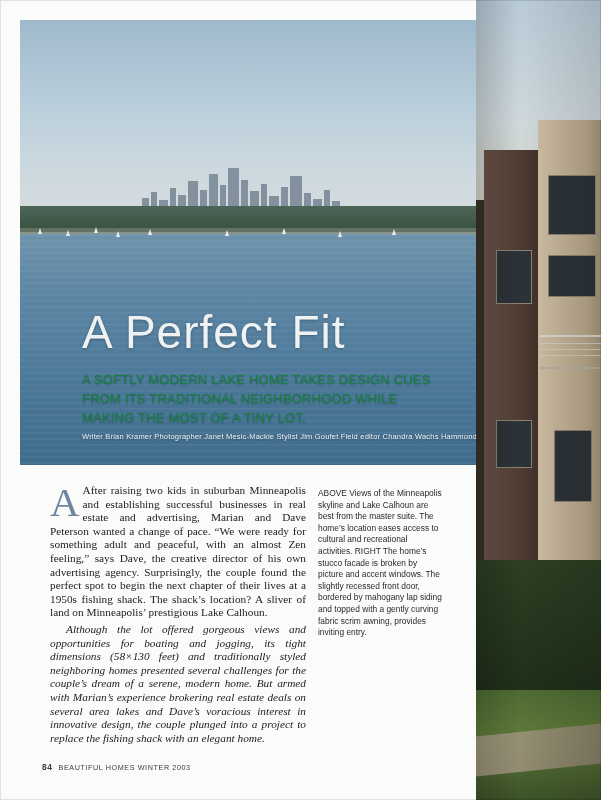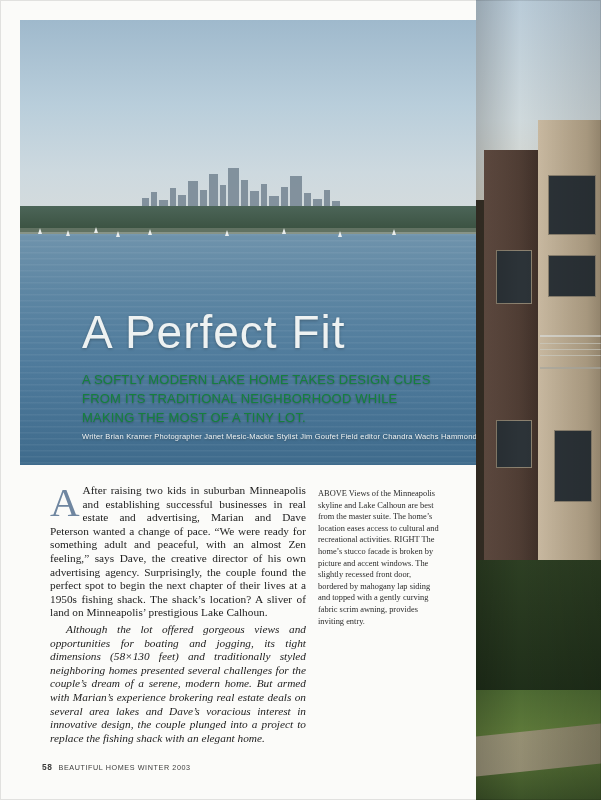--- a/index.html
+++ b/index.html
@@ -203,21 +203,21 @@
     font-family: "Liberation Serif", serif;
     font-size: 41px;
     line-height: 32px;
     padding: 2px 3px 0 0;
     color: #6f86a0;
   }
   .col-caption {
     position: absolute;
     left: 268px; top: 4px;
     width: 124px;
-    font-family: Liberation Serif, serif;
+    font-family: Liberation Sans, sans-serif;
     font-size: 8.4px;
     line-height: 11.6px;
     color: #2a2a2a;
     text-align: left;
   }
 
   
   .folio {
     position: absolute;
     left: 42px; bottom: 28px;
@@ -300,21 +300,21 @@
           <span class="dropcap">A</span>
           <span>After raising two kids in suburban Minneapolis and establishing successful businesses in real estate and advertising, Marian and Dave Peterson wanted a change of pace. “We were ready for something adult and peaceful, with an almost Zen feeling,” says Dave, the creative director of his own advertising agency. Surprisingly, the couple found the perfect spot to begin the next chapter of their lives at a 1950s fishing shack. The shack’s location? A sliver of land on Minneapolis’ prestigious Lake Calhoun.</span>
         </p>
         <p>Although the lot offered gorgeous views and opportunities for boating and jogging, its tight dimensions (58×130 feet) and traditionally styled neighboring homes presented several challenges for the couple’s dream of a serene, modern home. But armed with Marian’s experience brokering real estate deals on several area lakes and Dave’s voracious interest in innovative design, the couple plunged into a project to replace the fishing shack with an elegant home.</p>
       </div>
 
       <div class="col-caption">ABOVE Views of the Minneapolis skyline and Lake Calhoun are best from the master suite. The home’s location eases access to cultural and recreational activities. RIGHT The home’s stucco facade is broken by picture and accent windows. The slightly recessed front door, bordered by mahogany lap siding and topped with a gently curving fabric scrim awning, provides inviting entry.</div>
     </div>
 
     <div class="folio">
-      <span class="pg">58</span><span>BEAUTIFUL HOMES WINTER 2003</span>
+      <span class="pg">84</span><span>BEAUTIFUL HOMES WINTER 2003</span>
     </div>
   </div>
 
   <div class="right-photo">
     <div class="rp-sky"></div>
     <div class="rp-house"></div>
     <div class="rp-stucco"></div>
 
     <div class="rp-window" style="left:72px; top:175px; width:46px; height:58px;"></div>
     <div class="rp-window" style="left:72px; top:255px; width:46px; height:40px;"></div>

